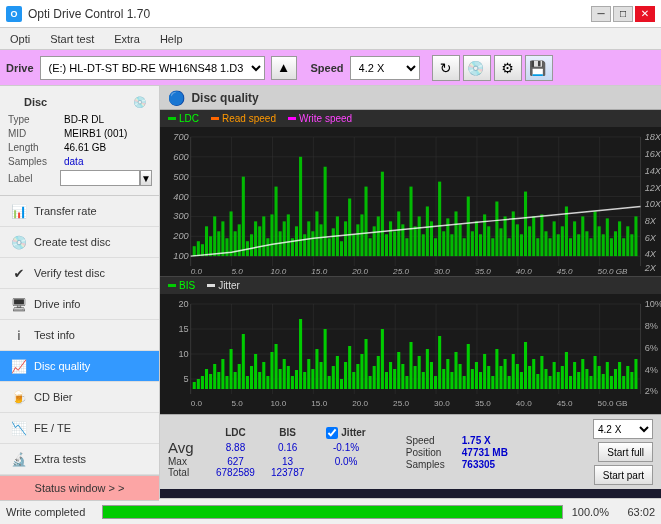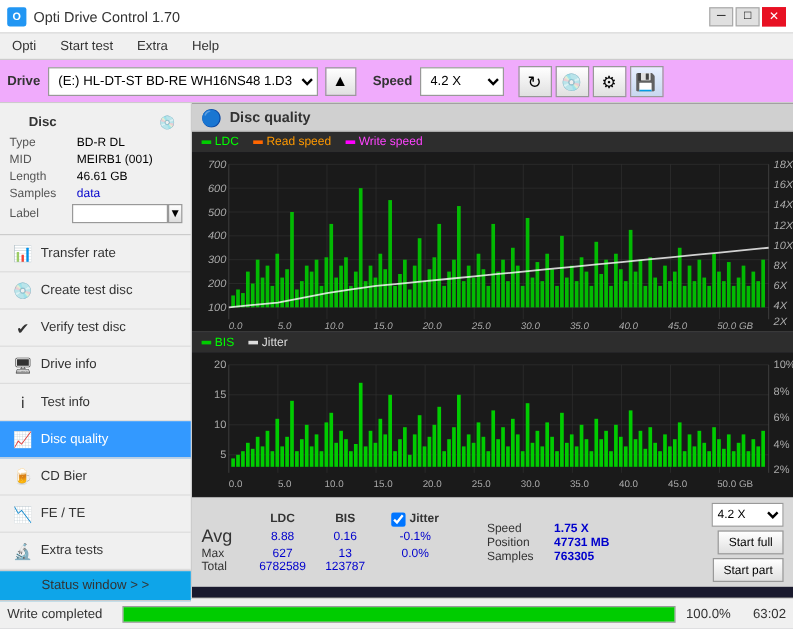--- a/index.html
+++ b/index.html
@@ -48,21 +48,21 @@
     .label-input { height: 16px; font-size: 10px; border: 1px solid #999; background: white; width: 80px; }
     .label-btn { width: 18px; height: 16px; border: 1px solid #999; background: linear-gradient(to bottom, #fff, #ddd); cursor: pointer; display: flex; align-items: center; justify-content: center; font-size: 10px; }
     
     
     .nav-item { display: flex; align-items: center; padding: 6px 10px; cursor: pointer; border-bottom: 1px solid #ddd; font-size: 11px; color: #333; }
     .nav-item.active { background: #3399ff; color: white; }
     .nav-item .nav-icon { width: 18px; height: 18px; margin-right: 6px; display: flex; align-items: center; justify-content: center; font-size: 13px; flex-shrink: 0; }
     
     
     .status-bar-side { margin-top: auto; border-top: 1px solid #ccc; }
-    .status-window-btn { display: flex; align-items: center; justify-content: center; padding: 6px 8px; cursor: pointer; font-size: 11px; color: #333; border-bottom: 1px solid #ccc; background: #0ea5e9; }
+    .status-window-btn { display: flex; align-items: center; justify-content: center; padding: 6px 8px; cursor: pointer; font-size: 11px; color: #333; border-bottom: 1px solid #ccc; background: #fca5a5; }
     
     
     .content { flex: 1; background: #3c3c3c; display: flex; flex-direction: column; overflow: hidden; }
     
     
     .dq-header { background: #d0d0d0; display: flex; align-items: center; padding: 3px 8px; height: 24px; gap: 6px; border-bottom: 1px solid #aaa; }
     .dq-icon { color: #2196F3; font-size: 14px; }
     .dq-title { font-size: 12px; font-weight: bold; color: #333; }
     
     

